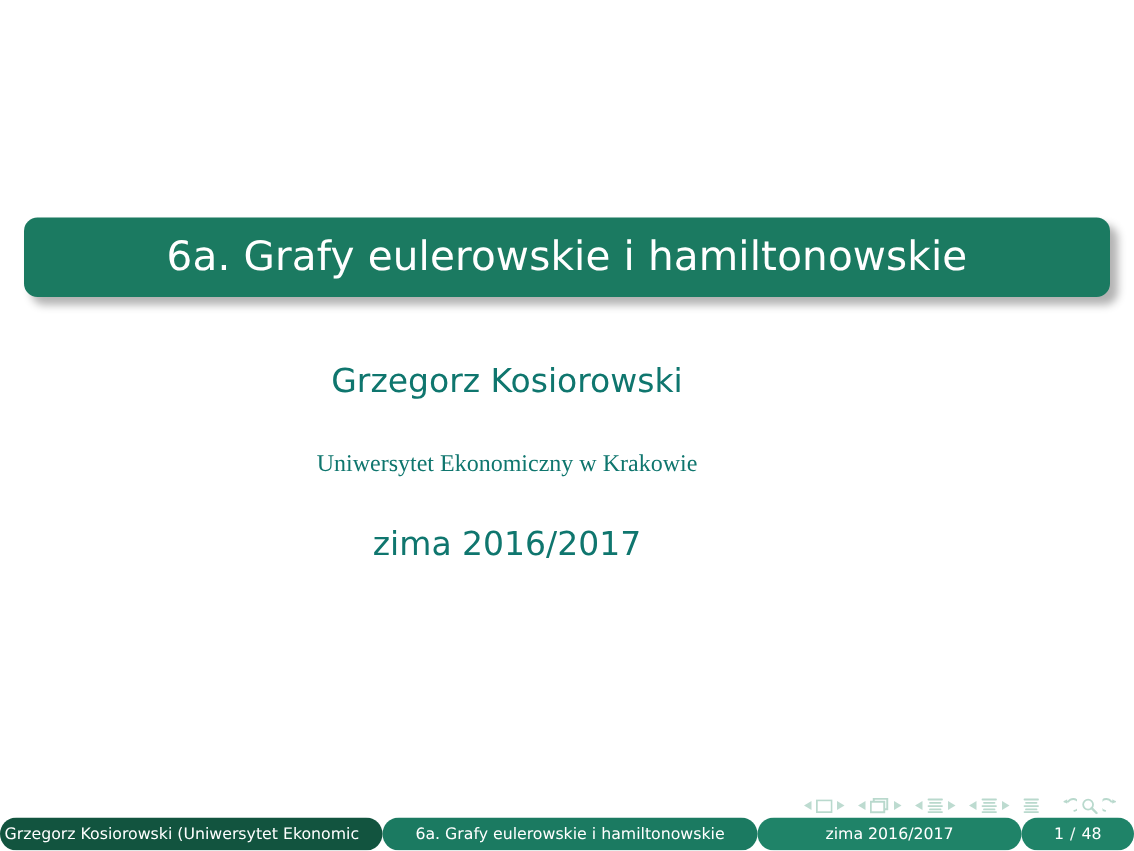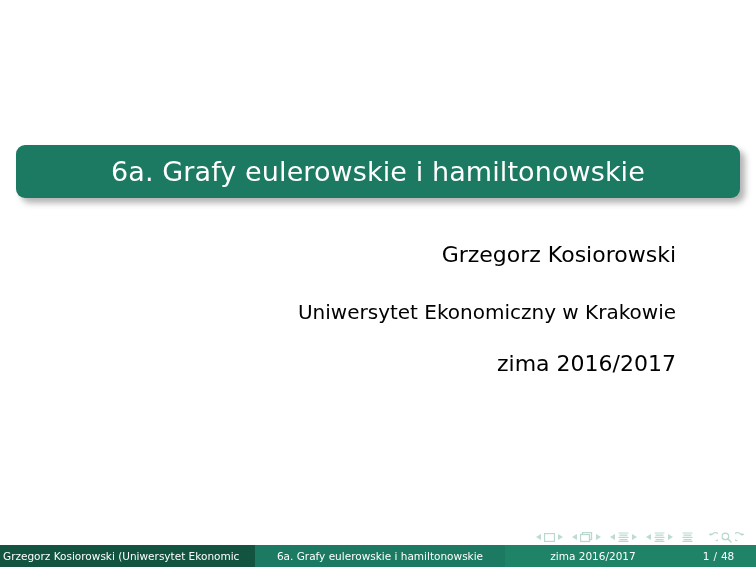--- a/index.html
+++ b/index.html
@@ -37,32 +37,33 @@
     letter-spacing: 0.1px;
     line-height: 1;
     white-space: nowrap;
   }
 
   
   .center-block {
     position: absolute;
     left: 0;
     width: 676px;
-    text-align: right;
-    color: #000000;
+    text-align: center;
+    color: #0f766e;
   }
   #author-name {
     top: 243px;
     font-size: 22px;
     line-height: 1.1;
   }
   #institute-name {
     top: 301px;
-    font-size: 20px;
+    font-size: 16px;
     line-height: 1.1;
+    font-family: Liberation Serif, serif;
   }
   #date-text {
     top: 352px;
     font-size: 22px;
     line-height: 1.1;
   }
 
   
   #nav-symbols {
     position: absolute;
@@ -108,20 +109,21 @@
     font-size: 10.5px;
     color: #ffffff;
     overflow: hidden;
   }
   .footer-cell {
     display: flex;
     align-items: center;
     height: 100%;
     overflow: hidden;
     white-space: nowrap;
+    border-radius: 11px;
   }
   #footer-author {
     width: 255px;
     background: #12543f;
     padding-left: 3px;
     box-sizing: border-box;
   }
   #footer-title {
     width: 250px;
     background: #1b7a61;

